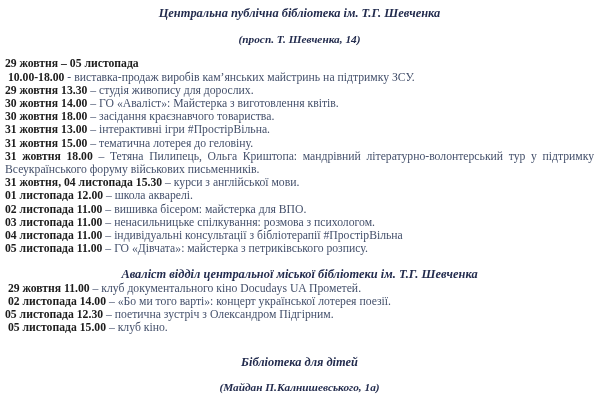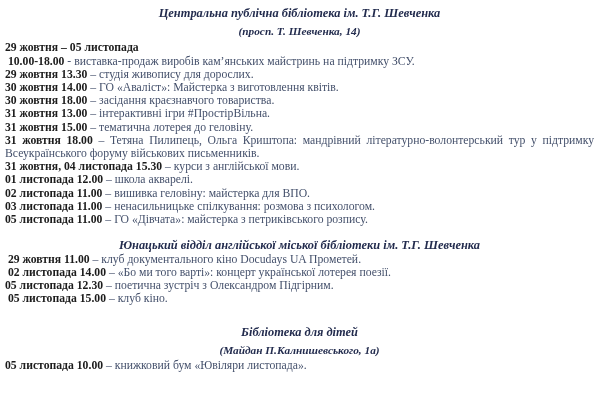--- a/index.html
+++ b/index.html
@@ -19,21 +19,21 @@
   .section-title {
     margin: 0;
     text-align: center;
     font-weight: bold;
     font-style: italic;
     font-size: 12.4px;
     line-height: 14.5px;
     color: #232c4e;
   }
   .section-address {
-    margin: 4px;
+    margin: 12px;
     text-align: center;
     font-weight: bold;
     font-style: italic;
     font-size: 11.3px;
     line-height: 12.8px;
     color: #232c4e;
   }
   .events { margin: 0; }
   .event {
     margin: 0;
@@ -65,37 +65,35 @@
       <p class="event"><span class="date">29 жовтня – 05 листопада</span><span class="sep"></span><span class="desc"></span></p>
       <p class="event"><span class="date"> 10.00-18.00</span><span class="sep"> - </span><span class="desc">виставка-продаж виробів кам’янських майстринь на підтримку ЗСУ.</span></p>
       <p class="event"><span class="date">29 жовтня 13.30</span><span class="sep"> – </span><span class="desc">студія живопису для дорослих.</span></p>
       <p class="event"><span class="date">30 жовтня 14.00</span><span class="sep"> – </span><span class="desc">ГО «Аваліст»: Майстерка з виготовлення квітів.</span></p>
       <p class="event"><span class="date">30 жовтня 18.00</span><span class="sep"> – </span><span class="desc">засідання краєзнавчого товариства.</span></p>
       <p class="event"><span class="date">31 жовтня 13.00</span><span class="sep"> – </span><span class="desc">інтерактивні ігри #ПростірВільна.</span></p>
       <p class="event"><span class="date">31 жовтня 15.00</span><span class="sep"> – </span><span class="desc">тематична лотерея до геловіну.</span></p>
       <p class="event justify"><span class="date">31 жовтня 18.00</span><span class="sep"> – </span><span class="desc">Тетяна Пилипець, Ольга Криштопа: мандрівний літературно-волонтерський тур у підтримку Всеукраїнського форуму військових письменників.</span></p>
       <p class="event"><span class="date">31 жовтня, 04 листопада 15.30</span><span class="sep"> – </span><span class="desc">курси з англійської мови.</span></p>
       <p class="event"><span class="date">01 листопада 12.00</span><span class="sep"> – </span><span class="desc">школа акварелі.</span></p>
-      <p class="event"><span class="date">02 листопада 11.00</span><span class="sep"> – </span><span class="desc">вишивка геловіну: майстерка для ВПО.</span></p>
+      <p class="event"><span class="date">02 листопада 11.00</span><span class="sep"> – </span><span class="desc">вишивка бісером: майстерка для ВПО.</span></p>
       <p class="event"><span class="date">03 листопада 11.00</span><span class="sep"> – </span><span class="desc">ненасильницьке спілкування: розмова з психологом.</span></p>
+      <p class="event"><span class="date">04 листопада 11.00</span><span class="sep"> – </span><span class="desc">індивідуальні консультації з бібліотерапії #ПростірВільна</span></p>
       <p class="event"><span class="date">05 листопада 11.00</span><span class="sep"> – </span><span class="desc">ГО «Дівчата»: майстерка з петриківського розпису.</span></p>
     </div>
   </section>
 
   <section class="sec-2">
-    <p class="section-title">Юнацький відділ англійської міської бібліотеки ім. Т.Г. Шевченка</p>
+    <p class="section-title">Аваліст відділ центральної міської бібліотеки ім. Т.Г. Шевченка</p>
     <div class="events">
       <p class="event"><span class="date"> 29 жовтня 11.00</span><span class="sep"> – </span><span class="desc">клуб документального кіно Docudays UA Прометей.</span></p>
       <p class="event"><span class="date"> 02 листопада 14.00</span><span class="sep"> – </span><span class="desc">«Бо ми того варті»: концерт української лотерея поезії.</span></p>
       <p class="event"><span class="date">05 листопада 12.30</span><span class="sep"> – </span><span class="desc">поетична зустріч з Олександром Підгірним.</span></p>
       <p class="event"><span class="date"> 05 листопада 15.00</span><span class="sep"> – </span><span class="desc">клуб кіно.</span></p>
     </div>
   </section>
 
   <section class="sec-3">
     <p class="section-title">Бібліотека для дітей</p>
     <p class="section-address">(Майдан П.Калнишевського, 1а)</p>
-    <div class="events">
-      <p class="event"><span class="date">05 листопада 10.00</span><span class="sep"> – </span><span class="desc">книжковий бум «Ювіляри листопада».</span></p>
-    </div>
   </section>
 
 </div>
 
 </body></html>

